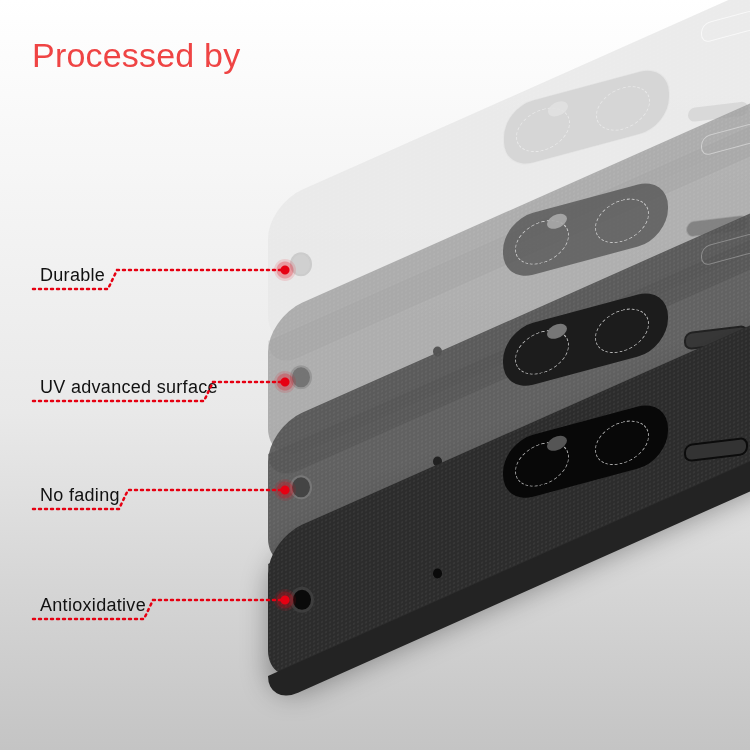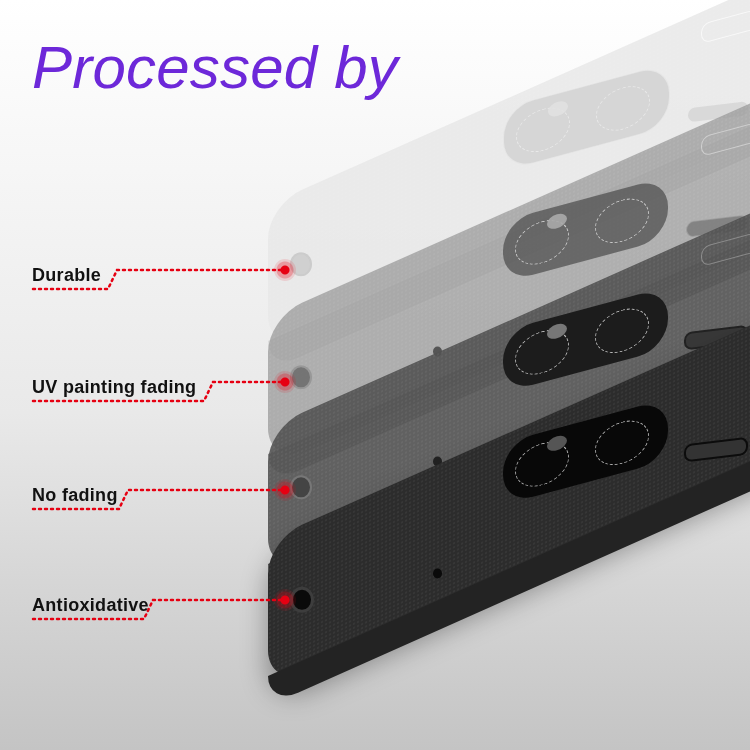--- a/index.html
+++ b/index.html
@@ -3,21 +3,21 @@
 <meta charset="utf-8">
 <style>
   html, body { margin: 0; padding: 0; }
   body {
     width: 750px; height: 750px; overflow: hidden; position: relative;
     font-family: "Liberation Sans", "DejaVu Sans", sans-serif;
     background: linear-gradient(180deg, #ffffff 0%, #f7f7f7 20%, #e9e9e9 55%, #d4d4d4 80%, #c4c4c4 100%);
   }
   .stage { position: absolute; inset: 0; }
   .headline { position: absolute; left: 32px; top: 38px; z-index: 10; line-height: 1; }
-  .headline .line1 { font-size: 60px; color: #6d28d9; display: block; letter-spacing: 0.2px; font-style: italic; }
+  .headline .line1 { font-size: 34px; color: #ef4444; display: block; letter-spacing: 0.2px; }
   .headline .line2 { font-size: 46px; color: #111111; display: block; margin-top: 2px; letter-spacing: 0.2px; }
 
   
   .layer {
     position: absolute; left: 268px; width: 560px; height: 150px;
     border-radius: 34px 34px 34px 40px;
     transform-origin: 0 0;
     transform: skewY(-24deg);
   }
   .layer .bottom-edge {
@@ -93,23 +93,22 @@
   .l4 .camera .flash { background: #555; }
   .l4 .button { top: 100px; background: #333; border: 2px solid #0c0c0c; }
   .l4 .mic { top: 104px; background: #0a0a0a; }
 
   .lens.a { left: 12px; top: 20px; }
   .lens.b { left: 92px; top: 4px; }
 
   
   .callout { position: absolute; left: 0; z-index: 20; }
   .callout .label {
-    position: absolute; left: 32px; font-size: 18px; color: #111; white-space: nowrap;
+    position: absolute; left: 40px; font-size: 18px; color: #111; white-space: nowrap;
     letter-spacing: 0.3px;
-    font-weight: bold;
   }
   .callout svg { position: absolute; left: 0; top: 0; overflow: visible; }
   .dot-glow {
     position: absolute; width: 22px; height: 22px; border-radius: 50%;
     background: radial-gradient(circle, rgba(230,0,18,1) 0 4px, rgba(230,0,18,0.35) 5px 8px, rgba(230,0,18,0.12) 9px 11px, transparent 12px);
   }
 </style>
 </head>
 <body>
 
@@ -176,21 +175,21 @@
 
   <div class="callout" style="top:262px">
     <span class="label" style="top:3px">Durable</span>
     <svg width="300" height="40">
       <polyline points="33,27 108,27 117,8 283,8" fill="none" stroke="#e60012" stroke-width="2.5" stroke-dasharray="2,4" stroke-linecap="round"></polyline>
     </svg>
     <div class="dot-glow" style="left:274px;top:-3px"></div>
   </div>
 
   <div class="callout" style="top:374px">
-    <span class="label" style="top:3px">UV painting fading</span>
+    <span class="label" style="top:3px">UV advanced surface</span>
     <svg width="300" height="40">
       <polyline points="33,27 204,27 213,8 283,8" fill="none" stroke="#e60012" stroke-width="2.5" stroke-dasharray="2,4" stroke-linecap="round"></polyline>
     </svg>
     <div class="dot-glow" style="left:274px;top:-3px"></div>
   </div>
 
   <div class="callout" style="top:482px">
     <span class="label" style="top:3px">No fading</span>
     <svg width="300" height="40">
       <polyline points="33,27 119,27 128,8 283,8" fill="none" stroke="#e60012" stroke-width="2.5" stroke-dasharray="2,4" stroke-linecap="round"></polyline>

